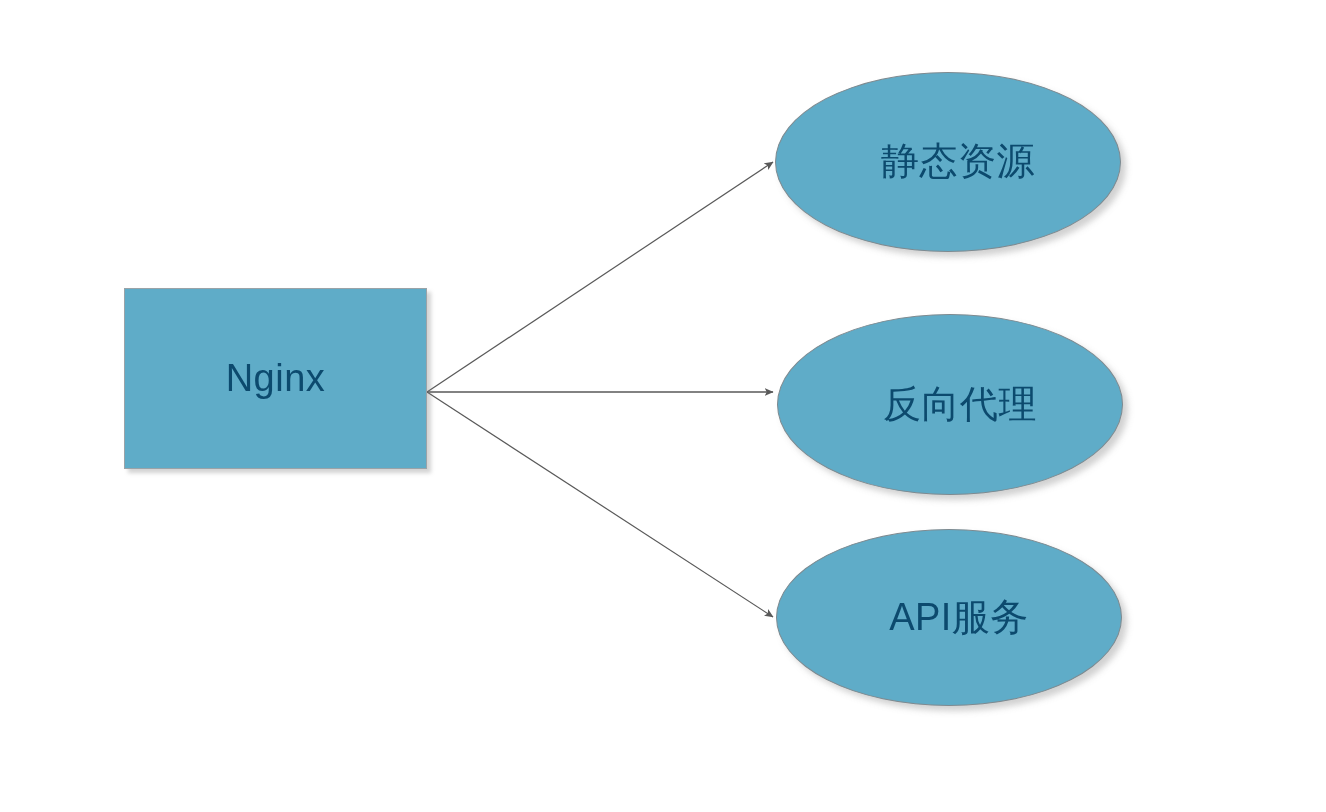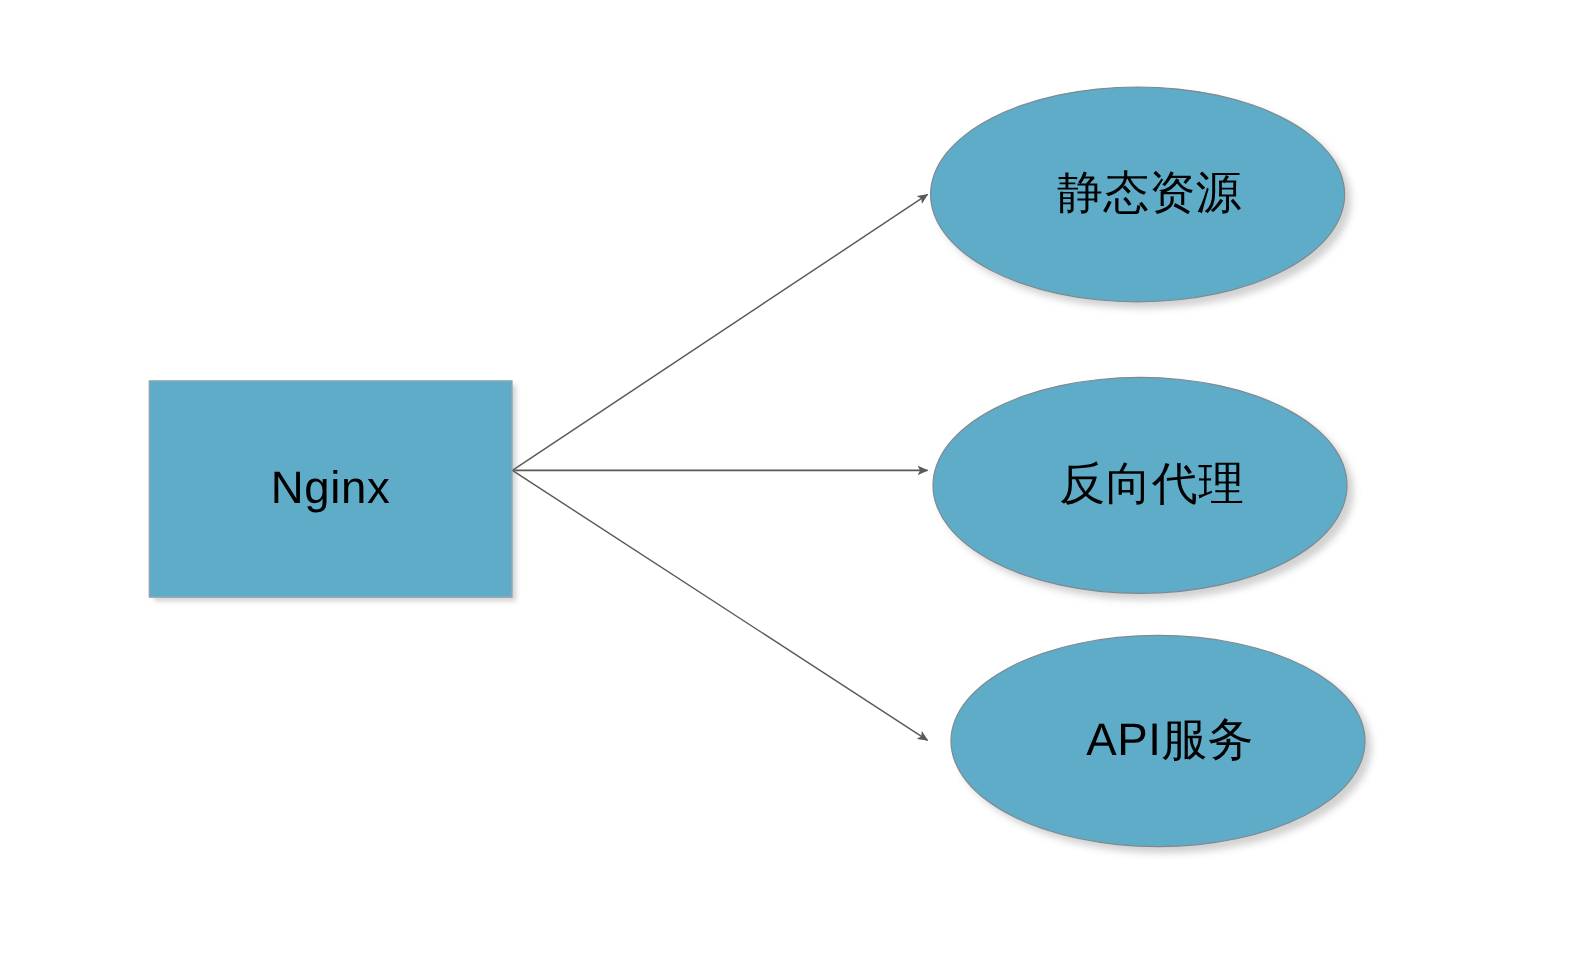--- a/index.html
+++ b/index.html
@@ -26,21 +26,21 @@
     height: 812px;
   }
   .node {
     position: absolute;
     box-sizing: border-box;
     display: flex;
     align-items: center;
     justify-content: center;
   }
   .node-label {
-    color: #000000;
+    color: #0c4a6e;
     font-size: 38px;
     line-height: 1.1;
     letter-spacing: 0.5px;
     white-space: nowrap;
     text-align: center;
     font-weight: 400;
   }
   
   .node-rect {
     background: #5FACC8;
@@ -70,29 +70,29 @@
       </marker>
     </defs>
 
     <line class="edge-line" id="edge-0" stroke="#595959" stroke-width="1.2" fill="none" marker-end="url(#arrowhead)" x1="427" y1="392" x2="773" y2="162"></line>
 
     <line class="edge-line" id="edge-1" stroke="#595959" stroke-width="1.4" fill="none" marker-end="url(#arrowhead)" x1="427" y1="392" x2="773" y2="392"></line>
 
     <line class="edge-line" id="edge-2" stroke="#595959" stroke-width="1.2" fill="none" marker-end="url(#arrowhead)" x1="427" y1="392" x2="773" y2="617"></line>
   </svg>
 
-  <div class="node node-rect" id="node-source" style="left: 124px; top: 317px; width: 303px; height: 181px;">
+  <div class="node node-rect" id="node-source" style="left: 124px; top: 288px; width: 303px; height: 181px;">
     <span class="node-label">Nginx</span>
   </div>
 
   <div class="node node-ellipse" id="node-target-0" style="left: 775px; top: 72px; width: 346px; height: 180px;">
     <span class="node-label">静态资源</span>
   </div>
 
   <div class="node node-ellipse" id="node-target-1" style="left: 777px; top: 314px; width: 346px; height: 181px;">
     <span class="node-label">反向代理</span>
   </div>
 
-  <div class="node node-ellipse" id="node-target-2" style="left: 792px; top: 529px; width: 346px; height: 177px;">
+  <div class="node node-ellipse" id="node-target-2" style="left: 776px; top: 529px; width: 346px; height: 177px;">
     <span class="node-label">API服务</span>
   </div>
 
 </div>
 
 </body></html>

